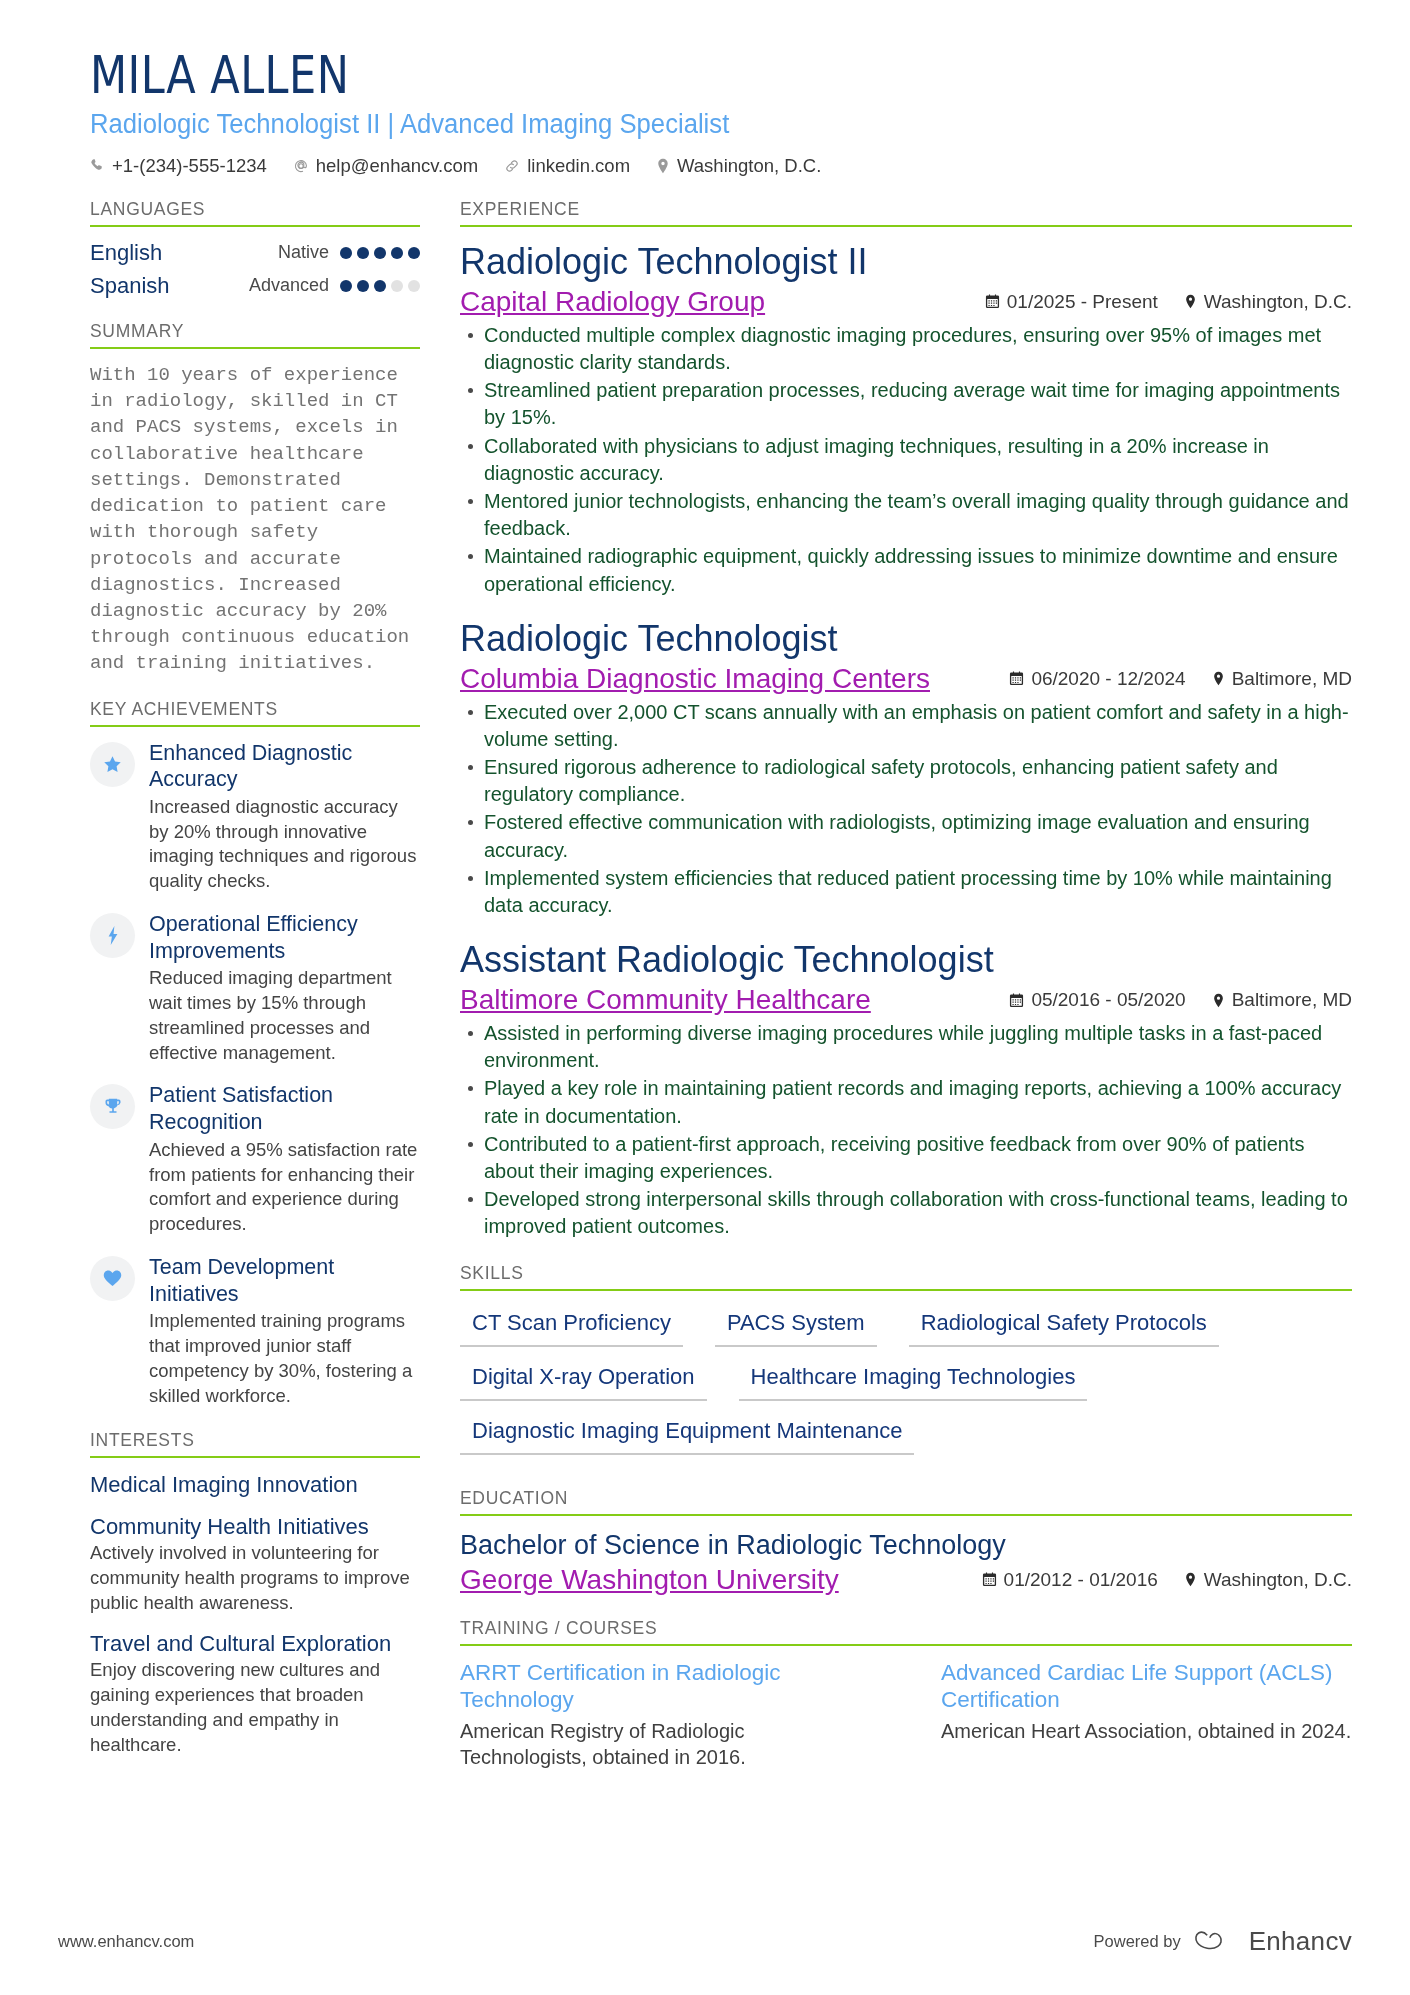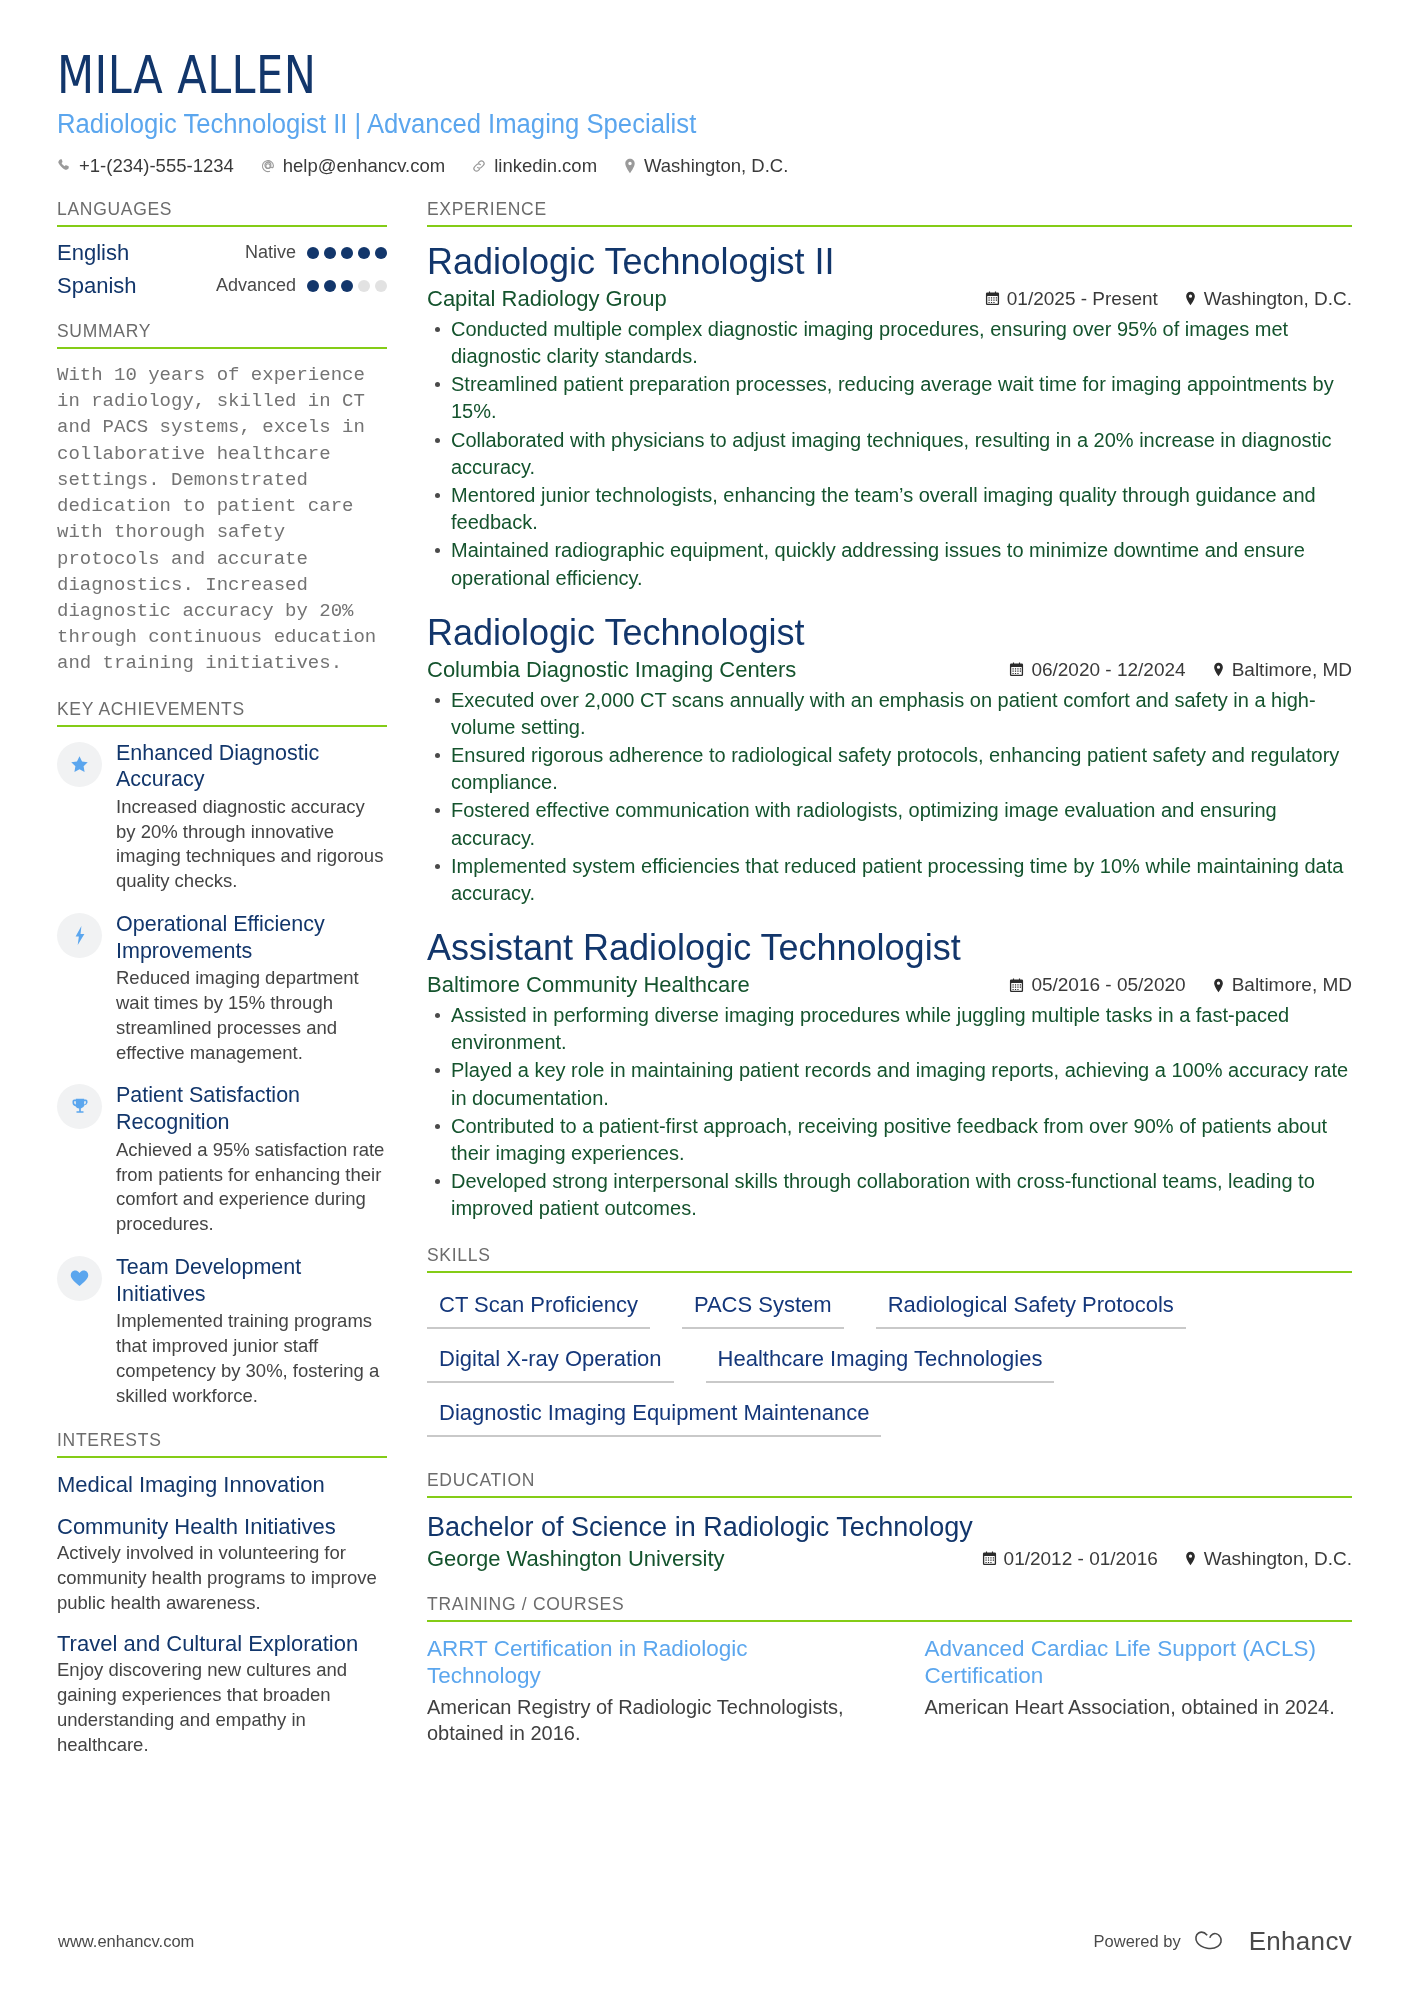--- a/index.html
+++ b/index.html
@@ -13,21 +13,21 @@
     font-family: "Liberation Sans", sans-serif;
     color: #3f3f3f;
     position: relative;
     overflow: hidden;
   }
   .page {
     position: relative;
     width: 1410px;
     height: 1995px;
     box-sizing: border-box;
-    padding: 46px 58px 0 57px;
+    padding: 46px 58px 0 90px;
   }
 
   
   .header { margin-bottom: 6px; }
   .name {
     font-family: "DejaVu Sans Condensed", "Liberation Sans Narrow", "Liberation Sans", sans-serif;
     font-size: 52px;
     letter-spacing: 0.5px;
     color: #12366b;
     font-weight: 400;
@@ -182,22 +182,23 @@
     margin-bottom: 2px;
   }
   .job-meta {
     display: flex;
     align-items: center;
     margin-bottom: 4px;
     white-space: nowrap;
   }
   .job-company {
     font-family: "Liberation Sans Narrow", "Liberation Sans", sans-serif;
-    font-size: 22px;
-    color: #14532d;
+    font-size: 28px;
+    color: #a21caf;
+    text-decoration: underline;
   }
   .meta-spacer { flex: 1 1 auto; min-width: 18px; }
   .meta-grp {
     display: inline-flex;
     align-items: center;
     gap: 7px;
     font-size: 19px;
     color: #3a3a3a;
     font-family: "Liberation Sans Narrow", "Liberation Sans", sans-serif;
   }

